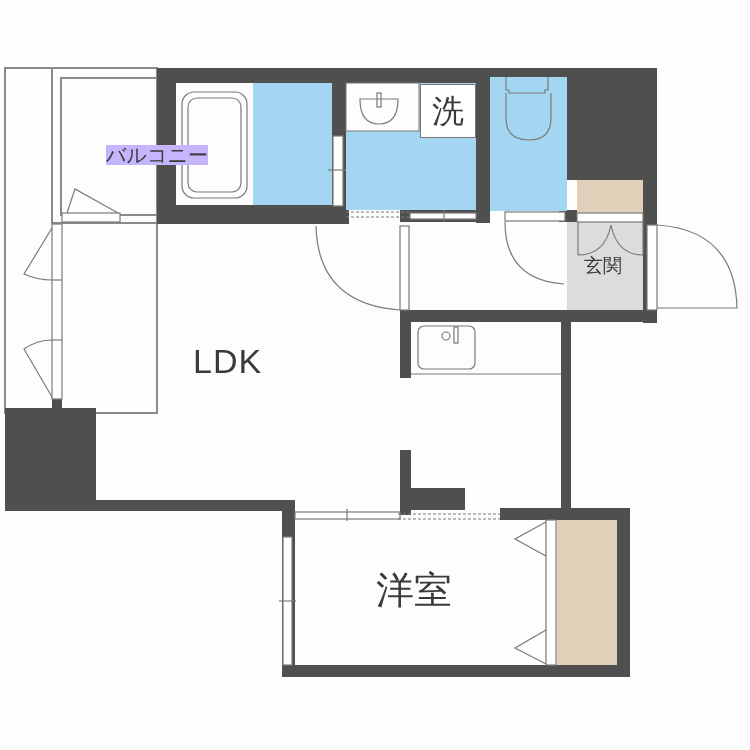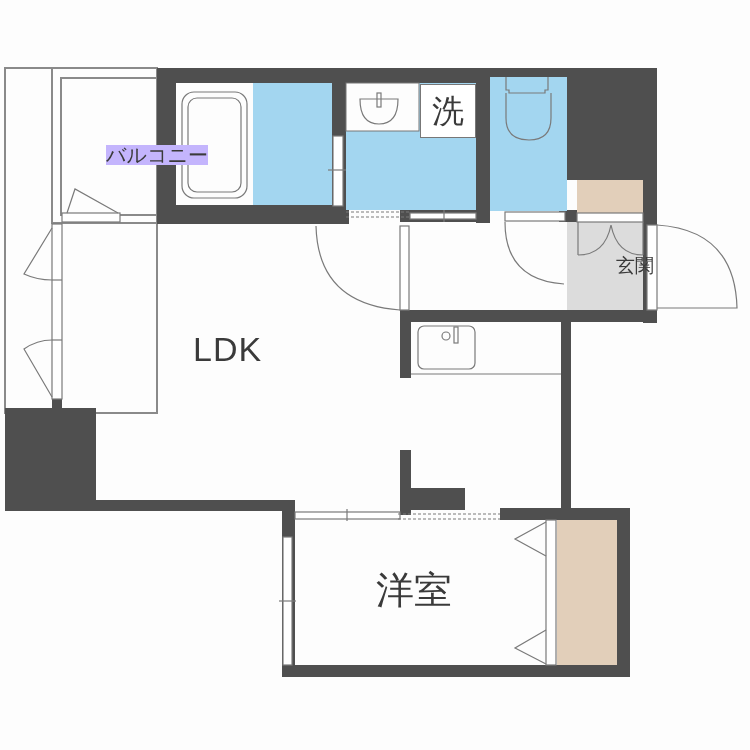--- a/index.html
+++ b/index.html
@@ -1,22 +1,22 @@
 <!DOCTYPE html>
 <html><head>
 <meta charset="utf-8">
 <style>
   html, body { margin:0; padding:0; background:#fdfdfd; }
   body { width:750px; height:750px; overflow:hidden; position:relative; font-family:"DejaVu Sans", sans-serif; }
   svg { position:absolute; left:0; top:0; }
   .lbl { position:absolute; color:#3a3a3a; white-space:nowrap; line-height:1; }
-  .lbl-ldk { left:193px; top:332px; font-size:34px; font-family:"Liberation Sans", sans-serif; letter-spacing:1px; }
+  .lbl-ldk { left:193px; top:344px; font-size:34px; font-family:"Liberation Sans", sans-serif; letter-spacing:1px; }
   .lbl-yoshitsu { left:376px; top:571px; font-size:38px; }
   .lbl-balcony { left:58px; top:145px; font-size:20px; background:#c4b5fd;margin-left:48px; }
-  .lbl-genkan { left:616px; top:256px; font-size:19px; }
+  .lbl-genkan { left:584px; top:256px; font-size:19px; }
   .lbl-sen { left:420px; top:84px; width:56px; height:54px; background:#fff; border:1px solid #777; box-sizing:border-box; display:flex; align-items:center; justify-content:center; font-size:32px; }
 </style>
 </head>
 <body>
 
 <svg width="750" height="750" viewBox="0 0 750 750">
 
   <g fill="none" stroke="#8a8a8a" stroke-width="2">
     <rect x="5" y="68" width="152" height="345"></rect>
     <rect x="52" y="68" width="105" height="155"></rect>

